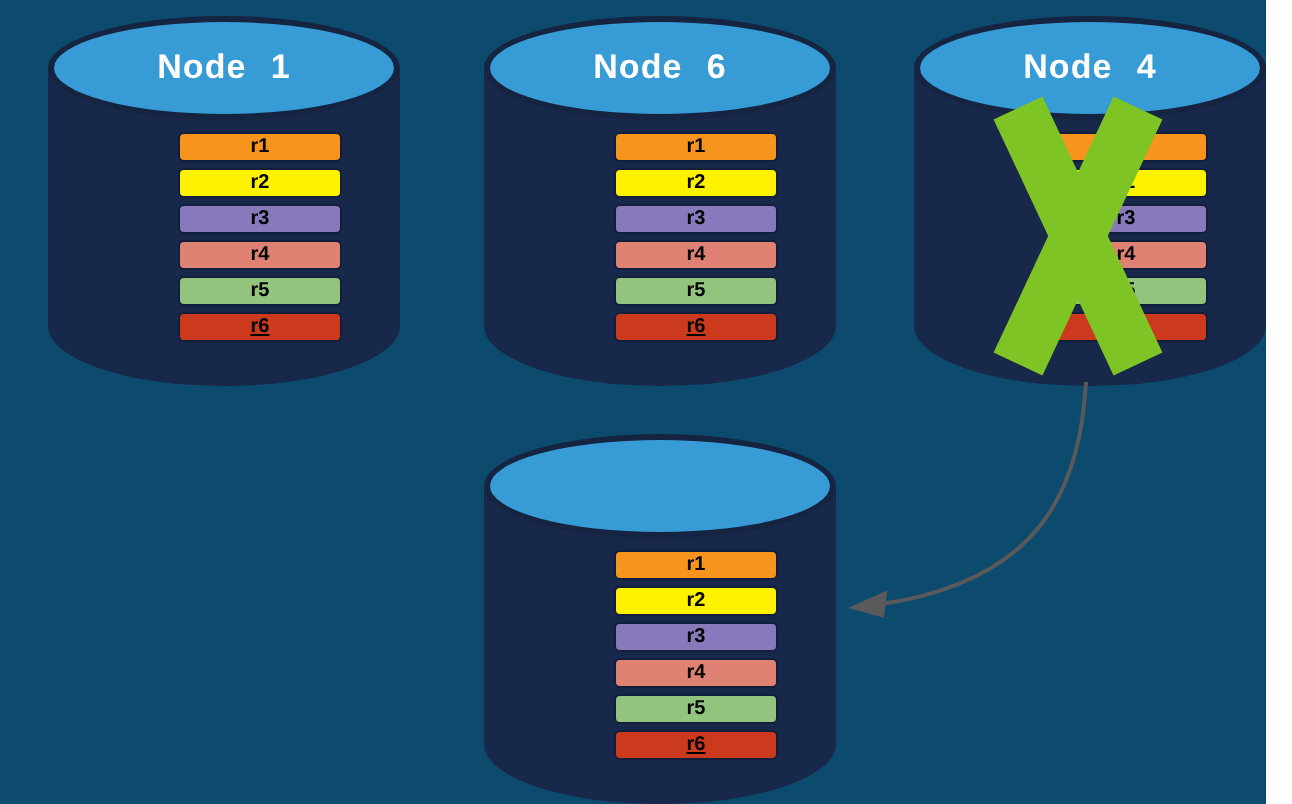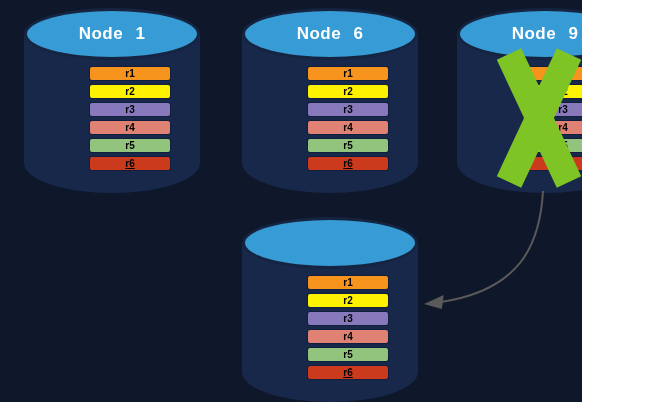--- a/index.html
+++ b/index.html
@@ -1,22 +1,22 @@
 <!DOCTYPE html>
 <html><head>
 <meta charset="utf-8">
 <style>
   html, body { margin: 0; padding: 0; background: #ffffff; }
   body { font-family: "Liberation Sans", "DejaVu Sans", sans-serif; }
 
   .canvas {
     position: relative;
-    width: 582px;
+    width: 633px;
     height: 402px;
-    background: #0f172a;
+    background: #0c4a6e;
     overflow: hidden;
   }
 
   .node {
     position: absolute;
     width: 176px;
     height: 185px;
   }
 
   .cyl-body {
@@ -119,21 +119,21 @@
       <div class="row" style="background-color: rgb(136, 120, 188);">r3</div>
       <div class="row" style="background-color: rgb(224, 130, 115);">r4</div>
       <div class="row" style="background-color: rgb(147, 196, 126);">r5</div>
       <div class="row" style="background-color: rgb(204, 58, 30);">r6</div>
     </div>
   </div>
 
   <div class="node" style="left:457px; top:8px;">
     <div class="cyl-body" style="background-color: rgb(24, 40, 74);"></div>
     <div class="cyl-top" style="background-color: rgb(55, 155, 213); border-color: rgb(21, 36, 65);"></div>
-    <div class="node-title">Node 9</div>
+    <div class="node-title">Node 4</div>
     <div class="rows">
       <div class="row" style="background-color: rgb(247, 148, 30);">r1</div>
       <div class="row" style="background-color: rgb(255, 242, 0);">r2</div>
       <div class="row" style="background-color: rgb(136, 120, 188);">r3</div>
       <div class="row" style="background-color: rgb(224, 130, 115);">r4</div>
       <div class="row" style="background-color: rgb(147, 196, 126);">r5</div>
       <div class="row" style="background-color: rgb(204, 58, 30);">r6</div>
     </div>
     <svg class="fail-x" viewBox="0 0 92 140">
       <line x1="16" y1="6" x2="76" y2="134" stroke-width="27" stroke-linecap="butt" style="stroke: rgb(126, 196, 37);"></line>

